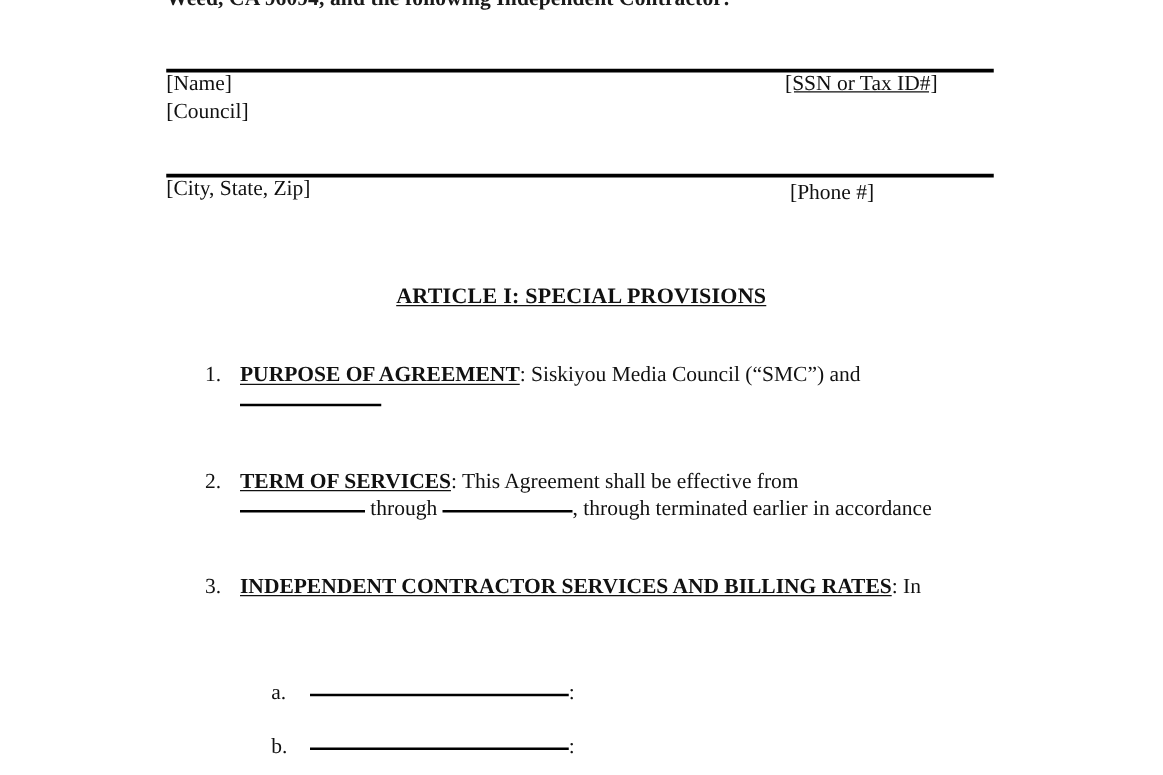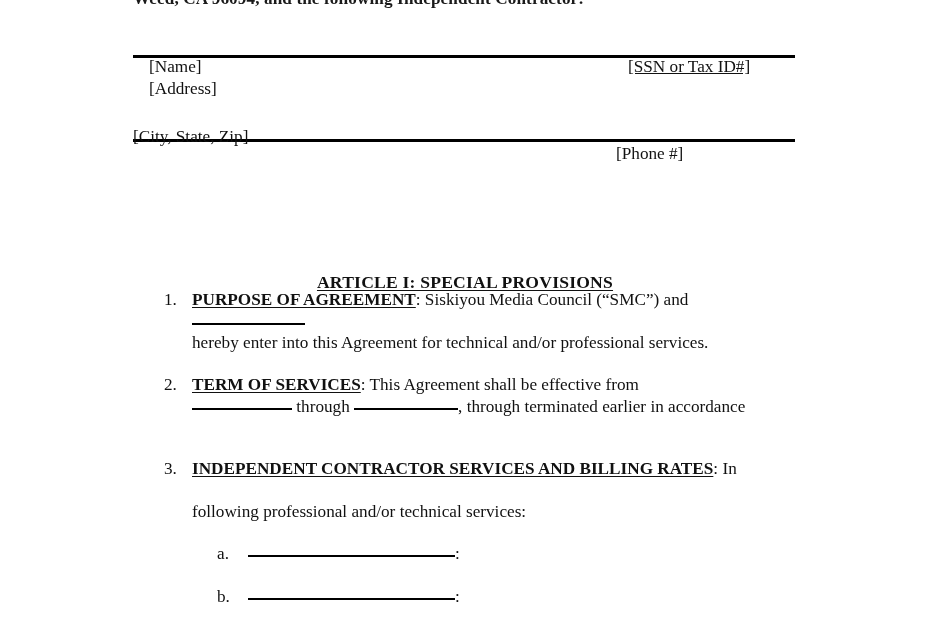--- a/index.html
+++ b/index.html
@@ -51,38 +51,37 @@
   .field-rule.rule-1 { top: 55px; }
   .field-rule.rule-2 { top: 139px; }
 
   
   .field-block {
     position: absolute;
     font-size: 17.2px;
     line-height: 21.5px;
     white-space: nowrap;
   }
-  .field-left-1  { left: 149px; top: 56px;  }
+  .field-left-1  { left: 133px; top: 56px;  }
   .field-right-1 { left: 628px; top: 56px; text-decoration: underline;  }
-  .field-left-2  { left: 133px; top: 126px; }
-  .field-right-2 { left: 616px; top: 143px; text-align: center; }
+  .field-left-2  { left: 133px; top: 140px; }
+  .field-right-2 { left: 632px; top: 143px; text-align: center; }
 
   .field-line { display: block; }
 
   
   .article-heading {
     position: absolute;
     left: 0;
     top: 226px;
     width: 930px;
     text-align: center;
     font-size: 17.6px;
     font-weight: bold;
     letter-spacing: 0.2px;
-    margin-top: 46px;
   }
   .article-heading .u {
     text-decoration: underline;
     text-underline-offset: 2px;
   }
 
   
   .clause {
     position: absolute;
     left: 164px;
@@ -155,21 +154,21 @@
 <body>
 
 <div class="page">
 
   <div class="top-clipped-line">Weed, CA 96094, and the following Independent Contractor:</div>
 
   <div class="field-rule rule-1"></div>
 
   <div class="field-block field-left-1">
     <span class="field-line">[Name]</span>
-    <span class="field-line">[Address]</span>
+    <span class="field-line">[Council]</span>
   </div>
 
   <div class="field-block field-right-1">
     <span class="field-line">[SSN or Tax ID#]</span>
   </div>
 
   <div class="field-rule rule-2"></div>
 
   <div class="field-block field-left-2">
     <span class="field-line">[City, State, Zip]</span>
@@ -181,38 +180,36 @@
 
   <div class="article-heading">
     <span class="u">ARTICLE I: SPECIAL PROVISIONS</span>
   </div>
 
   <div class="clause clause-1">
     <span class="clause-num">1.</span>
     <span class="clause-body">
       <span class="lead">PURPOSE OF AGREEMENT</span><span>: Siskiyou Media Council (“SMC”) and</span><br>
       <span class="blank blank-w1"></span><br>
-      <span>hereby enter into this Agreement for technical and/or professional services.</span>
     </span>
   </div>
 
   <div class="clause clause-2">
     <span class="clause-num">2.</span>
     <span class="clause-body">
       <span class="lead">TERM OF SERVICES</span><span>: This Agreement shall be effective from</span><br>
       <span class="blank blank-w2"></span><span> through </span><span class="blank blank-w3"></span><span>, through terminated earlier in accordance</span><br>
     </span>
   </div>
 
   <div class="clause clause-3">
     <span class="clause-num">3.</span>
     <span class="clause-body">
       <span class="lead">INDEPENDENT CONTRACTOR SERVICES AND BILLING RATES</span><span>:  In</span><br>
       <br>
-      <span>following professional and/or technical services:</span>
     </span>
   </div>
 
   <div class="subitem sub-a">
     <span class="sub-label">a.</span><span class="sub-blank"></span><span class="sub-colon">:</span>
   </div>
 
   <div class="subitem sub-b">
     <span class="sub-label">b.</span><span class="sub-blank"></span><span class="sub-colon">:</span>
   </div>

